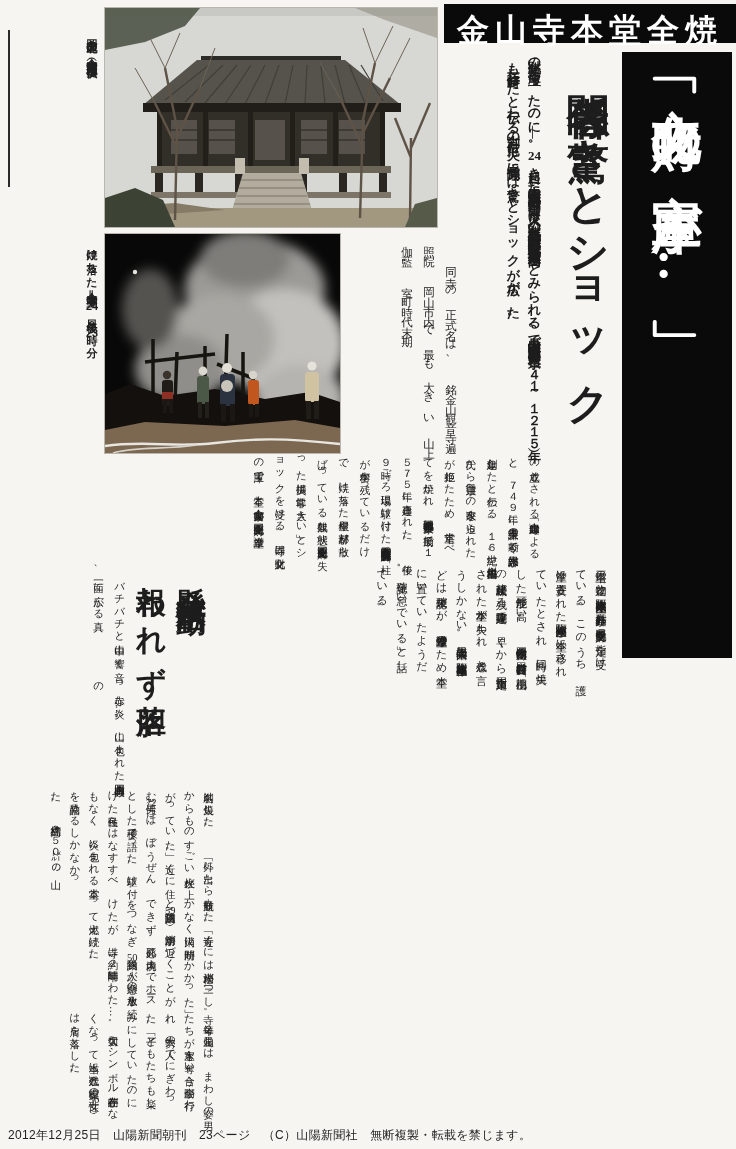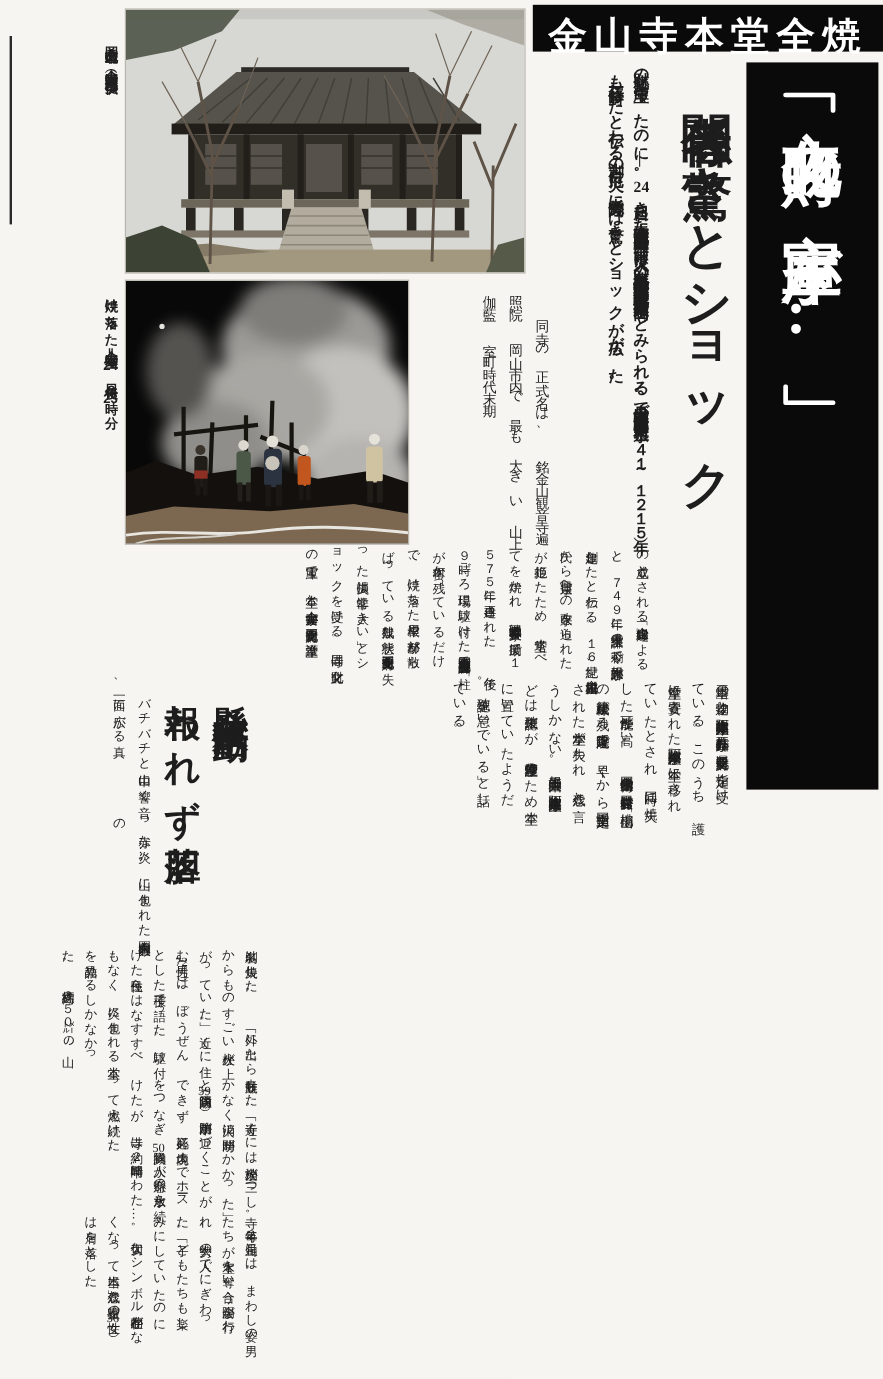--- a/index.html
+++ b/index.html
@@ -231,14 +231,15 @@
     <span>懸命放水活動</span>
     <span>報われず落胆</span>
   </div>
 
   <div class="abs v band" id="band-d1">　バチバチと山中に響く音、一面に広がる真</div>
   <div class="abs v band" id="band-d2">っ赤な炎…。山に包まれた岡山県内有数の</div>
   <div class="abs v band" id="band-e1">名刹は焼失した。　　「外に出たら寺からものすごい火柱が上がっていた」。近くに住む男性（<span class="tcy">72</span>）は、ぼうぜんとした様子で語った。駆け付けた住民らはなすすべもなく、炎に包まれる本堂を見詰めるしかなかった。　標高約３５０㍍の山</div>
   <div class="abs v band" id="band-e2">難航した。「寺近くには消火栓が三つしかなく消火に時間がかかった」と消防隊員（<span class="tcy">59</span>）。消防車が近づくことができず、必死に境内までホースをつなぎ、隊員約<span class="tcy">50</span>人が懸命の放水を続けたが、寺は約２時間半にわたって燃え続けた。</div>
   <div class="abs v band" id="band-e3">寺。毎年２月上旬には、まわし姿の男たちが宝木を奪い合う会陽が行われ、大勢の人でにぎわった。「子どもたちも楽しみにしていたのに…。大切なシンボル的存在がなくなって本当に残念」と檀家の女性（<span class="tcy">36</span>）は肩を落とした。</div>
 
+  <div class="abs" id="footer">2012年12月25日　山陽新聞朝刊　23ページ　（C）山陽新聞社　無断複製・転載を禁じます。</div>
 
 </div>
 
 </body></html>

